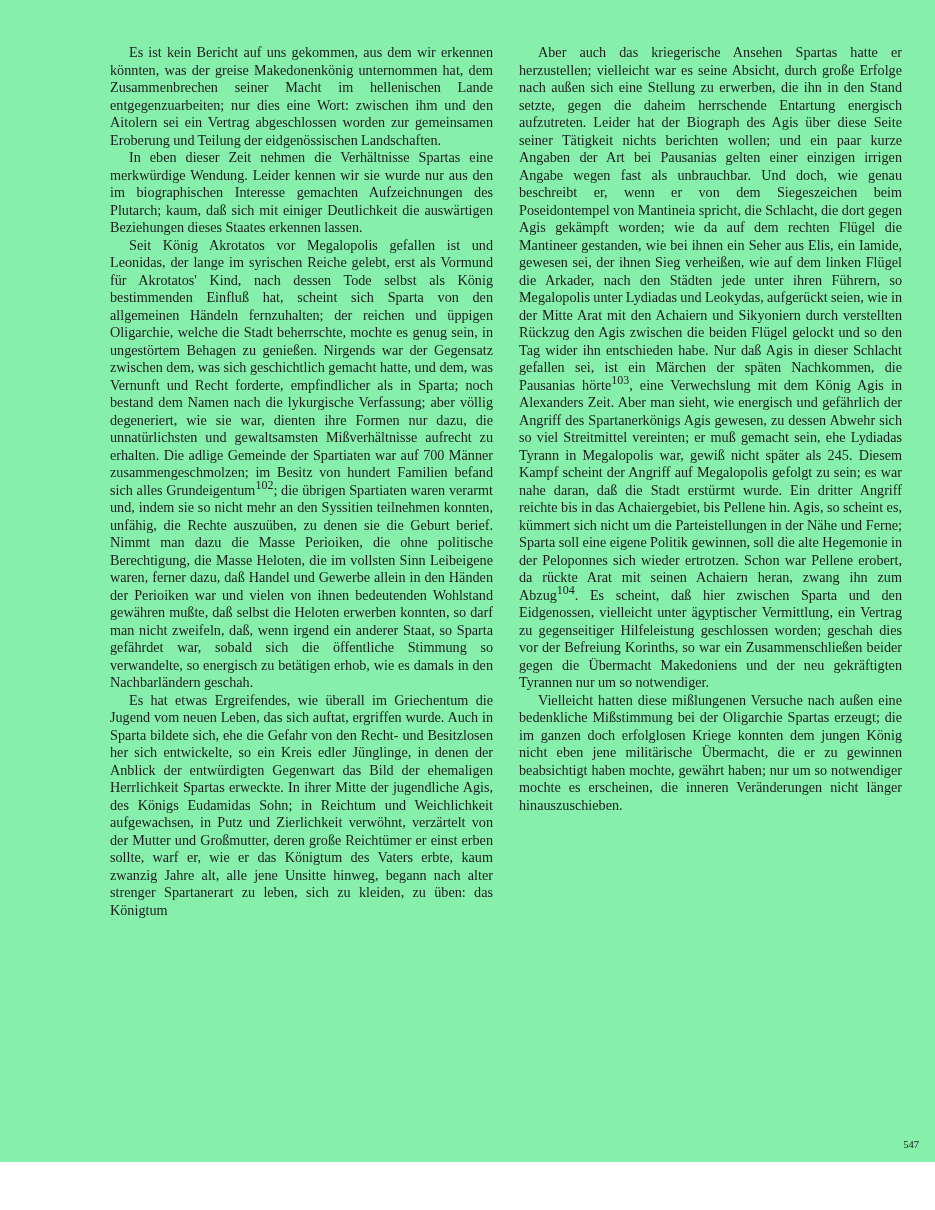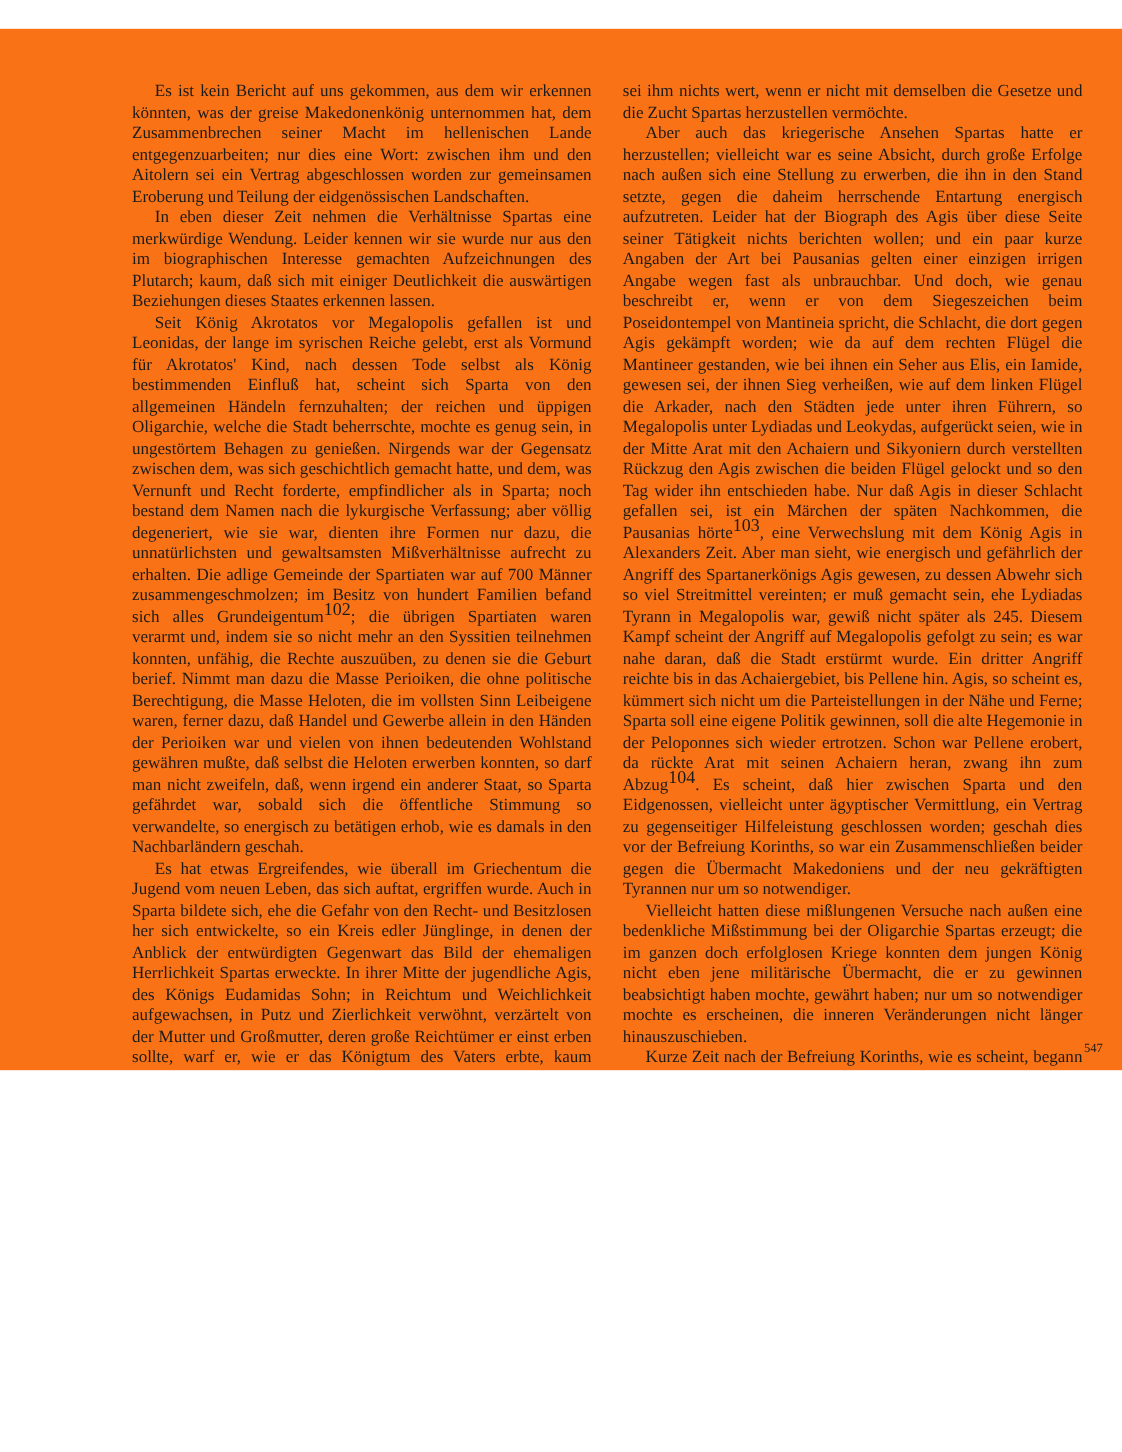--- a/index.html
+++ b/index.html
@@ -3,28 +3,27 @@
 <meta charset="utf-8">
 <style>
   html, body {
     margin: 0;
     padding: 0;
     background: #ffffff;
   }
   .page {
     position: relative;
     width: 935px;
-    height: 868px;
+    height: 1162px;
     box-sizing: border-box;
-    background: #f97316;
+    background: #86efac;
     padding: 44px 33px 0 110px;
     font-family: "Liberation Serif", "DejaVu Serif", serif;
     color: #1b1b1b;
     overflow: hidden;
-    margin-top: 24px;
   }
   .columns {
     display: flex;
     gap: 26px;
   }
   .column {
     flex: 1 1 0;
     width: 383px;
     font-size: 14.2px;
     line-height: 17.5px;
@@ -34,21 +33,21 @@
     word-spacing: -0.2px;
   }
   p.para {
     margin: 0;
     padding: 0;
   }
   p.para.indent {
     text-indent: 19px;
   }
   sup.fnref {
-    font-size: 15px;
+    font-size: 12px;
     line-height: 0;
     vertical-align: super;
   }
   .page-number {
     position: absolute;
     right: 16px;
     bottom: 12px;
     font-size: 10.5px;
     color: #1b1b1b;
   }
@@ -58,20 +57,18 @@
 
 <div class="page">
   <div class="columns">
     <div class="column">
         <p class="para indent">Es ist kein Bericht auf uns gekommen, aus dem wir erkennen könnten, was der greise Makedonenkönig unternommen hat, dem Zusammenbrechen seiner Macht im hellenischen Lande entgegenzuarbeiten; nur dies eine Wort: zwischen ihm und den Aitolern sei ein Vertrag abgeschlossen worden zur gemeinsamen Eroberung und Teilung der eidgenössischen Landschaften.</p>
         <p class="para indent">In eben dieser Zeit nehmen die Verhältnisse Spartas eine merkwürdige Wendung. Leider kennen wir sie wurde nur aus den im biographischen Interesse gemachten Aufzeichnungen des Plutarch; kaum, daß sich mit einiger Deutlichkeit die auswärtigen Beziehungen dieses Staates erkennen lassen.</p>
         <p class="para indent">Seit König Akrotatos vor Megalopolis gefallen ist und Leonidas, der lange im syrischen Reiche gelebt, erst als Vormund für Akrotatos' Kind, nach dessen Tode selbst als König bestimmenden Einfluß hat, scheint sich Sparta von den allgemeinen Händeln fernzuhalten; der reichen und üppigen Oligarchie, welche die Stadt beherrschte, mochte es genug sein, in ungestörtem Behagen zu genießen. Nirgends war der Gegensatz zwischen dem, was sich geschichtlich gemacht hatte, und dem, was Vernunft und Recht forderte, empfindlicher als in Sparta; noch bestand dem Namen nach die lykurgische Verfassung; aber völlig degeneriert, wie sie war, dienten ihre Formen nur dazu, die unnatürlichsten und gewaltsamsten Mißverhältnisse aufrecht zu erhalten. Die adlige Gemeinde der Spartiaten war auf 700 Männer zusammengeschmolzen; im Besitz von hundert Familien befand sich alles Grundeigentum<sup class="fnref">102</sup>; die übrigen Spartiaten waren verarmt und, indem sie so nicht mehr an den Syssitien teilnehmen konnten, unfähig, die Rechte auszuüben, zu denen sie die Geburt berief. Nimmt man dazu die Masse Perioiken, die ohne politische Berechtigung, die Masse Heloten, die im vollsten Sinn Leibeigene waren, ferner dazu, daß Handel und Gewerbe allein in den Händen der Perioiken war und vielen von ihnen bedeutenden Wohlstand gewähren mußte, daß selbst die Heloten erwerben konnten, so darf man nicht zweifeln, daß, wenn irgend ein anderer Staat, so Sparta gefährdet war, sobald sich die öffentliche Stimmung so verwandelte, so energisch zu betätigen erhob, wie es damals in den Nachbarländern geschah.</p>
         <p class="para indent">Es hat etwas Ergreifendes, wie überall im Griechentum die Jugend vom neuen Leben, das sich auftat, ergriffen wurde. Auch in Sparta bildete sich, ehe die Gefahr von den Recht- und Besitzlosen her sich entwickelte, so ein Kreis edler Jünglinge, in denen der Anblick der entwürdigten Gegenwart das Bild der ehemaligen Herrlichkeit Spartas erweckte. In ihrer Mitte der jugendliche Agis, des Königs Eudamidas Sohn; in Reichtum und Weichlichkeit aufgewachsen, in Putz und Zierlichkeit verwöhnt, verzärtelt von der Mutter und Großmutter, deren große Reichtümer er einst erben sollte, warf er, wie er das Königtum des Vaters erbte, kaum zwanzig Jahre alt, alle jene Unsitte hinweg, begann nach alter strenger Spartanerart zu leben, sich zu kleiden, zu üben: das Königtum</p>
       </div>
     <div class="column">
-        <p class="para">sei ihm nichts wert, wenn er nicht mit demselben die Gesetze und die Zucht Spartas herzustellen vermöchte.</p>
         <p class="para indent">Aber auch das kriegerische Ansehen Spartas hatte er herzustellen; vielleicht war es seine Absicht, durch große Erfolge nach außen sich eine Stellung zu erwerben, die ihn in den Stand setzte, gegen die daheim herrschende Entartung energisch aufzutreten. Leider hat der Biograph des Agis über diese Seite seiner Tätigkeit nichts berichten wollen; und ein paar kurze Angaben der Art bei Pausanias gelten einer einzigen irrigen Angabe wegen fast als unbrauchbar. Und doch, wie genau beschreibt er, wenn er von dem Siegeszeichen beim Poseidontempel von Mantineia spricht, die Schlacht, die dort gegen Agis gekämpft worden; wie da auf dem rechten Flügel die Mantineer gestanden, wie bei ihnen ein Seher aus Elis, ein Iamide, gewesen sei, der ihnen Sieg verheißen, wie auf dem linken Flügel die Arkader, nach den Städten jede unter ihren Führern, so Megalopolis unter Lydiadas und Leokydas, aufgerückt seien, wie in der Mitte Arat mit den Achaiern und Sikyoniern durch verstellten Rückzug den Agis zwischen die beiden Flügel gelockt und so den Tag wider ihn entschieden habe. Nur daß Agis in dieser Schlacht gefallen sei, ist ein Märchen der späten Nachkommen, die Pausanias hörte<sup class="fnref">103</sup>, eine Verwechslung mit dem König Agis in Alexanders Zeit. Aber man sieht, wie energisch und gefährlich der Angriff des Spartanerkönigs Agis gewesen, zu dessen Abwehr sich so viel Streitmittel vereinten; er muß gemacht sein, ehe Lydiadas Tyrann in Megalopolis war, gewiß nicht später als 245. Diesem Kampf scheint der Angriff auf Megalopolis gefolgt zu sein; es war nahe daran, daß die Stadt erstürmt wurde. Ein dritter Angriff reichte bis in das Achaiergebiet, bis Pellene hin. Agis, so scheint es, kümmert sich nicht um die Parteistellungen in der Nähe und Ferne; Sparta soll eine eigene Politik gewinnen, soll die alte Hegemonie in der Peloponnes sich wieder ertrotzen. Schon war Pellene erobert, da rückte Arat mit seinen Achaiern heran, zwang ihn zum Abzug<sup class="fnref">104</sup>. Es scheint, daß hier zwischen Sparta und den Eidgenossen, vielleicht unter ägyptischer Vermittlung, ein Vertrag zu gegenseitiger Hilfeleistung geschlossen worden; geschah dies vor der Befreiung Korinths, so war ein Zusammenschließen beider gegen die Übermacht Makedoniens und der neu gekräftigten Tyrannen nur um so notwendiger.</p>
         <p class="para indent">Vielleicht hatten diese mißlungenen Versuche nach außen eine bedenkliche Mißstimmung bei der Oligarchie Spartas erzeugt; die im ganzen doch erfolglosen Kriege konnten dem jungen König nicht eben jene militärische Übermacht, die er zu gewinnen beabsichtigt haben mochte, gewährt haben; nur um so notwendiger mochte es erscheinen, die inneren Veränderungen nicht länger hinauszuschieben.</p>
-        <p class="para indent">Kurze Zeit nach der Befreiung Korinths, wie es scheint, begann Agis das große Werk der inneren Umgestaltung. Bereits oben sind die Hauptmomente bezeichnet worden, welche eine Veränderung notwendig machten. Konnte man eine völlig neue, den Ideen der</p>
       </div>
   </div>
   <div class="page-number">547</div>
 </div>
 
 </body></html>

